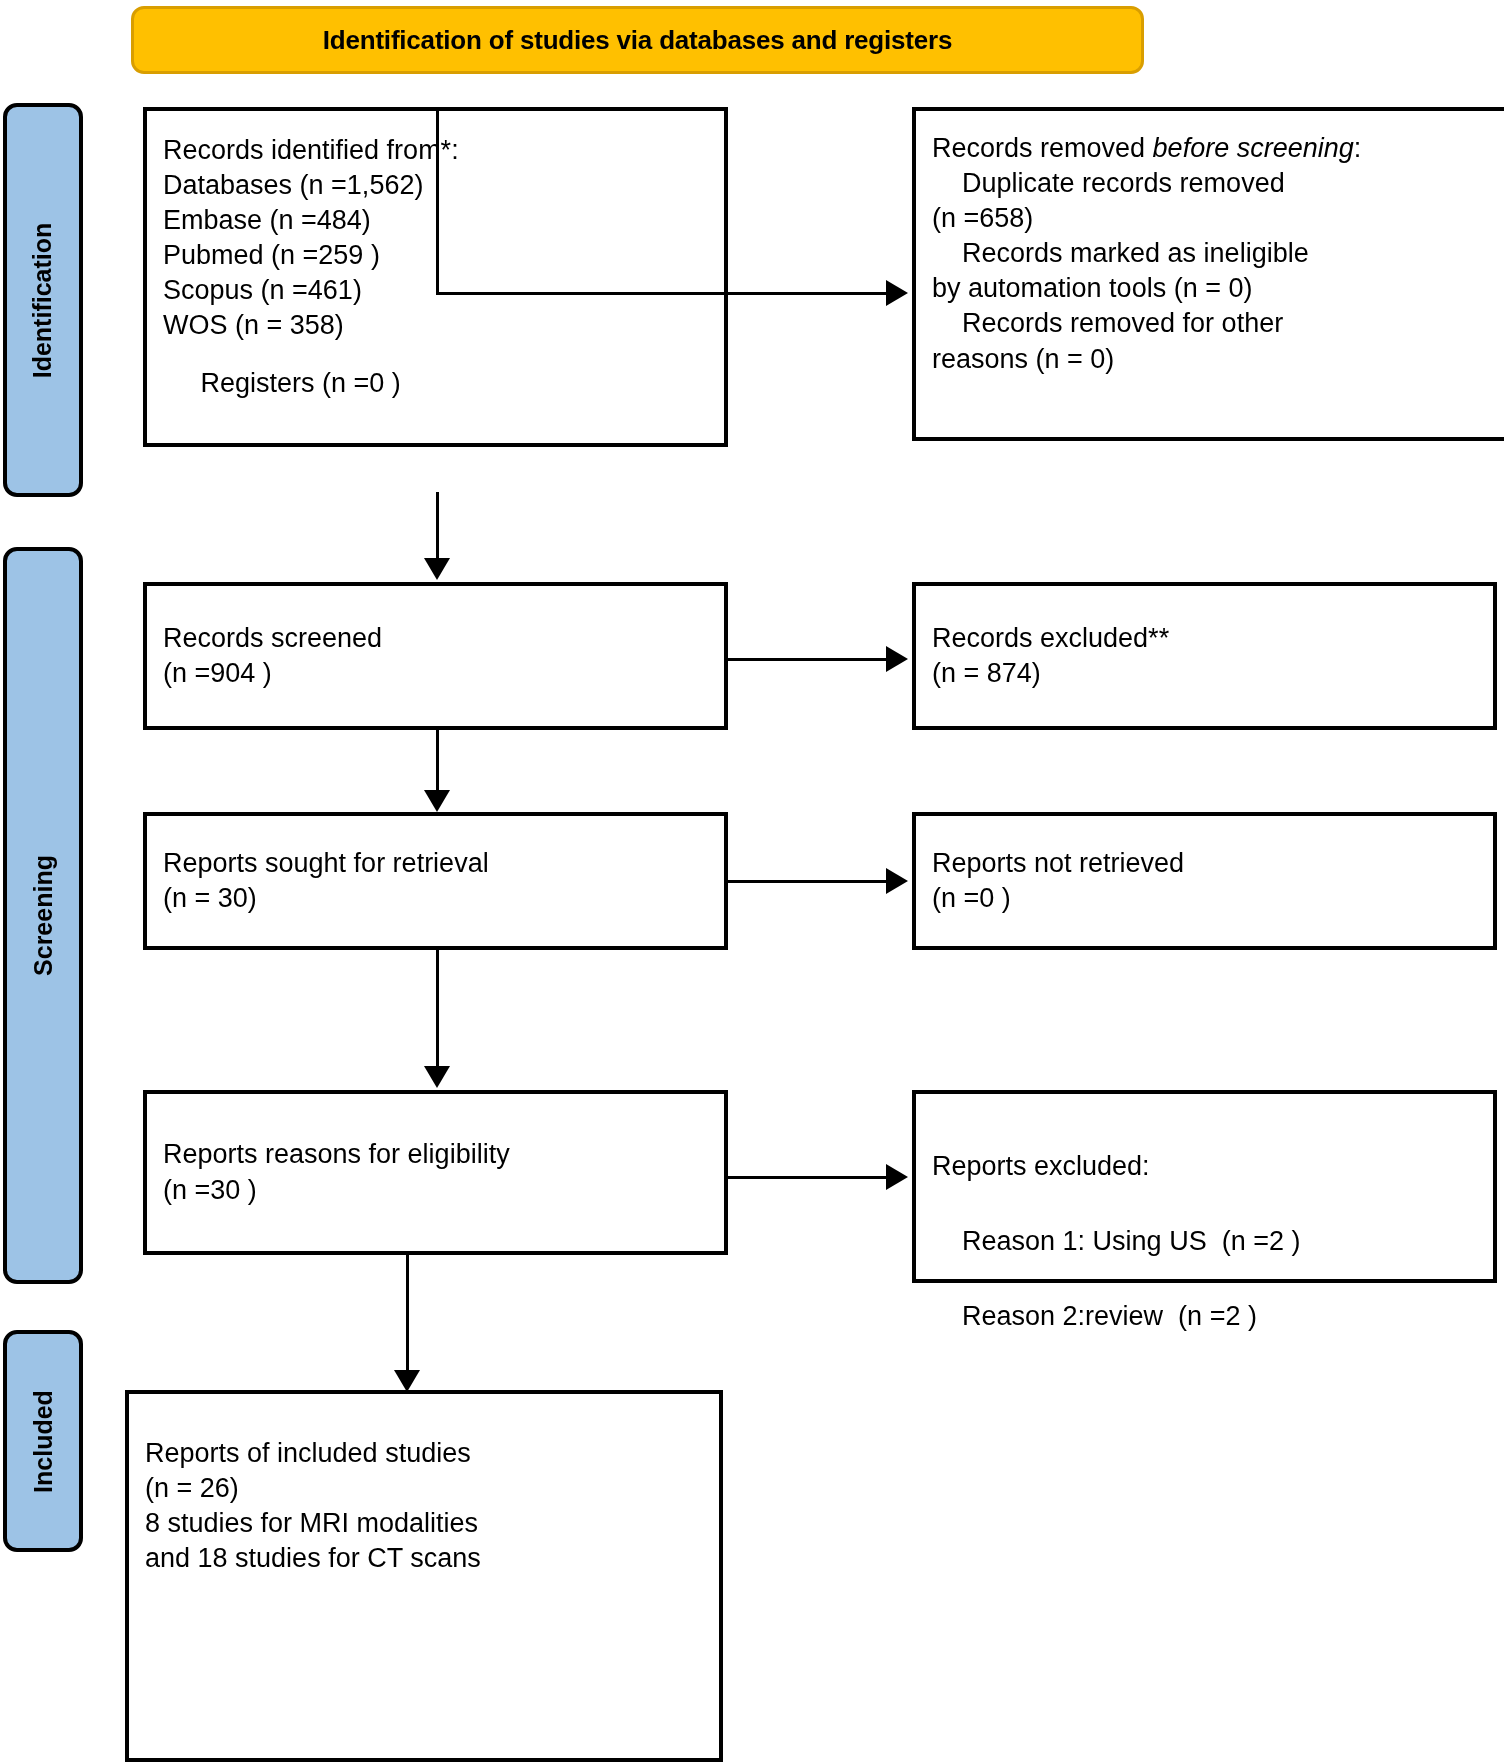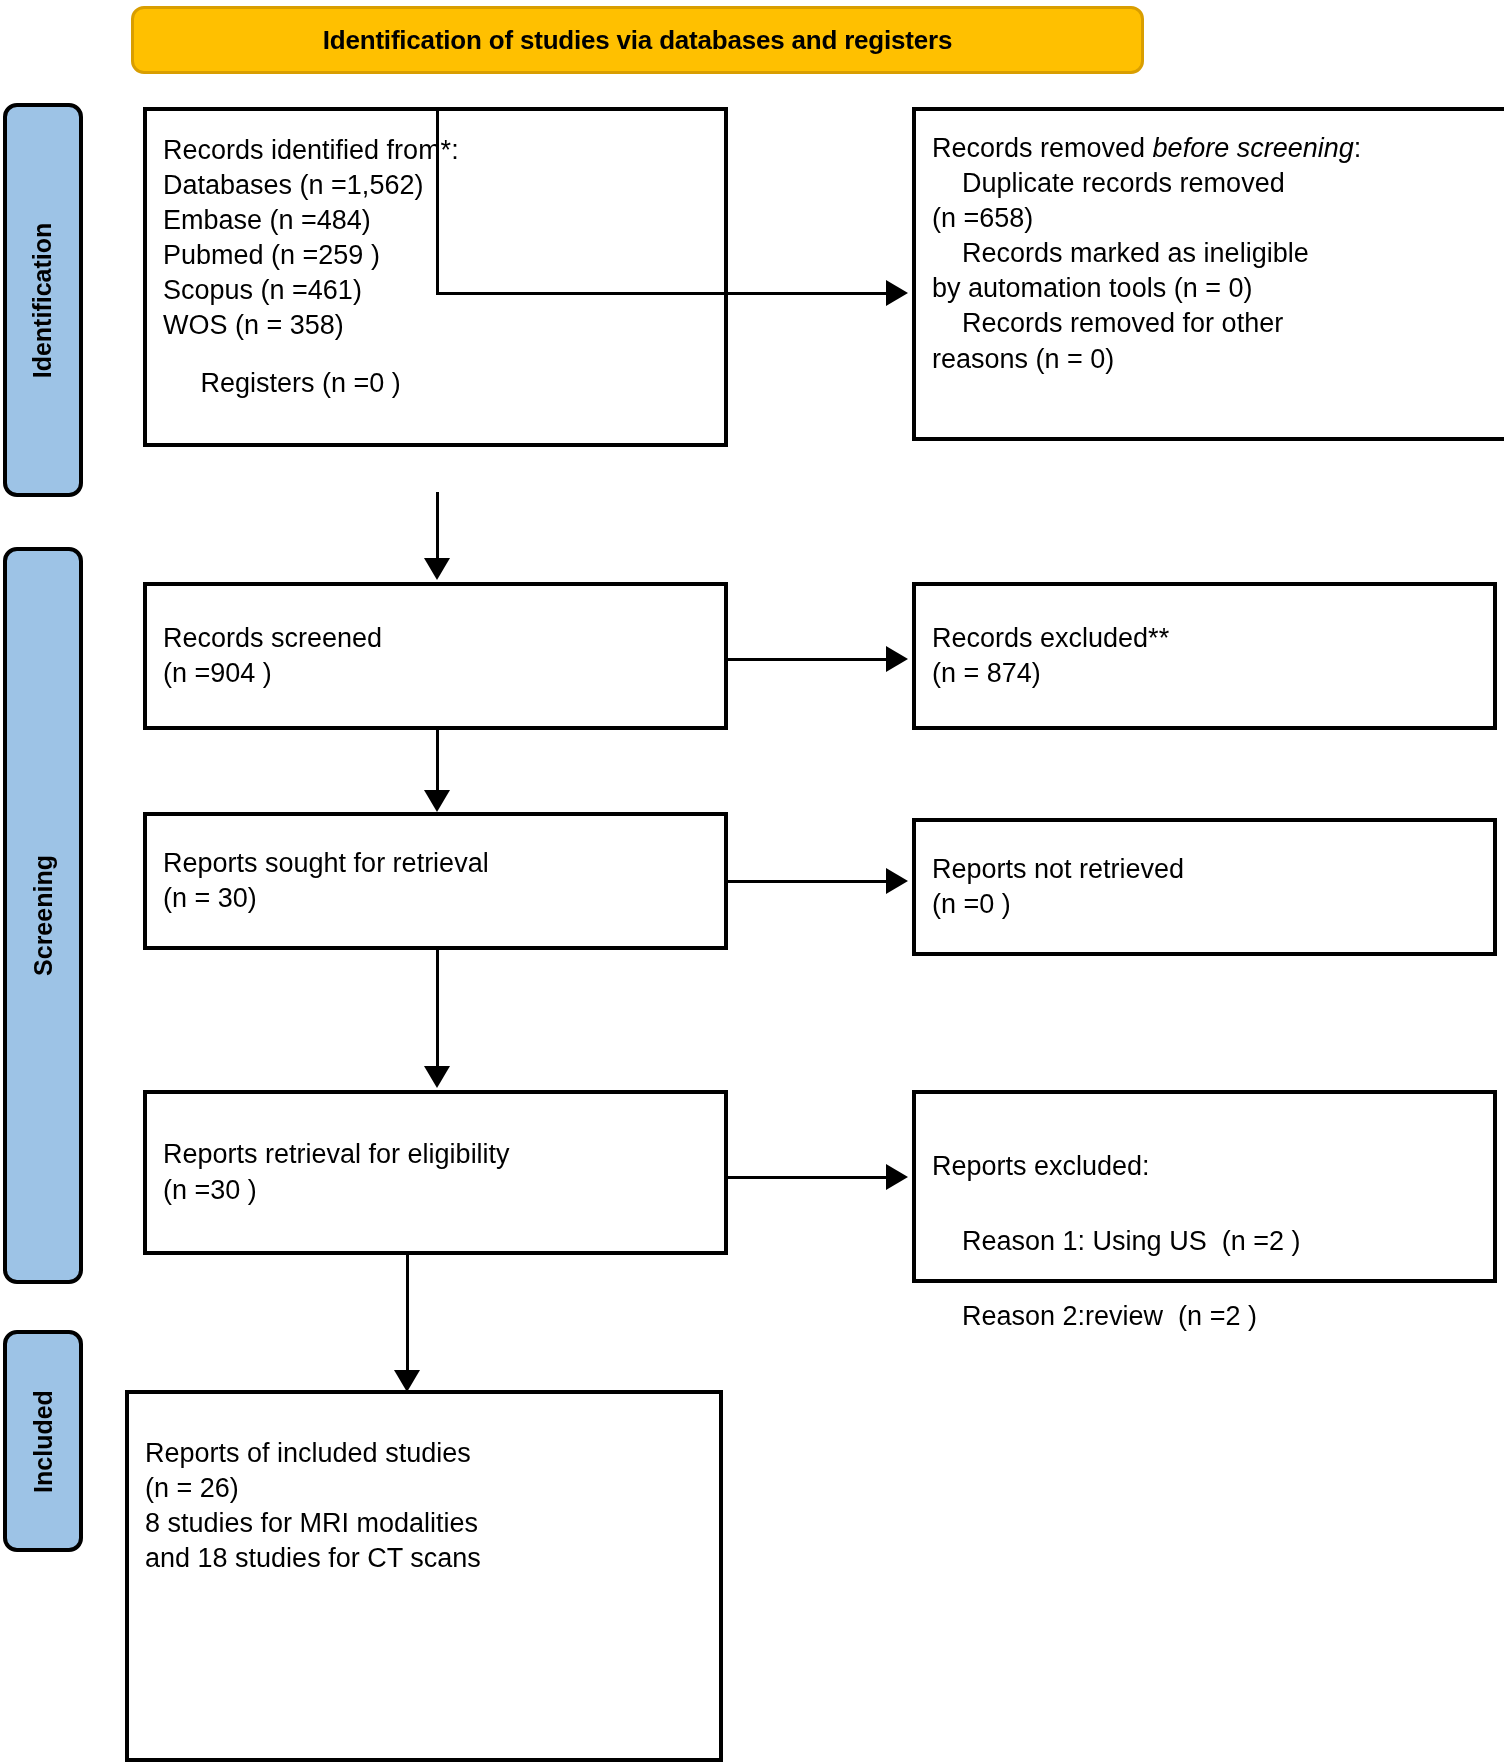--- a/index.html
+++ b/index.html
@@ -175,33 +175,33 @@
   <div class="arrow-right" style="left:886px; top:646px;"></div>
 
   <div class="vline" style="left:436px; top:730px; height:62px;"></div>
   <div class="arrow-down" style="left:424px; top:790px;"></div>
 
   <div class="box" style="left:143px; top:812px; width:585px; height:138px;">
     <div class="box-text">Reports sought for retrieval</div>
     <div class="box-text">(n = 30)</div>
   </div>
 
-  <div class="box" style="left:912px; top:812px; width:585px; height:138px;margin-top:6px;">
+  <div class="box" style="left:912px; top:812px; width:585px; height:138px;">
     <div class="box-text">Reports not retrieved</div>
     <div class="box-text">(n =0 )</div>
   </div>
 
   <div class="hline" style="left:728px; top:880px; width:160px;"></div>
   <div class="arrow-right" style="left:886px; top:868px;"></div>
 
   <div class="vline" style="left:436px; top:950px; height:118px;"></div>
   <div class="arrow-down" style="left:424px; top:1066px;"></div>
 
   <div class="box" style="left:143px; top:1090px; width:585px; height:165px;">
-    <div class="box-text">Reports retrieval for eligibility</div>
+    <div class="box-text">Reports reasons for eligibility</div>
     <div class="box-text">(n =30 )</div>
   </div>
 
   <div class="box box-top" style="left:912px; top:1090px; width:585px; height:193px; padding-top:55px;gap:40px;">
     <div class="box-text">Reports excluded:</div>
     <div class="box-text">    Reason 1: Using US  (n =2 )</div>
     <div class="box-text">    Reason 2:review  (n =2 )</div>
   </div>
 
   <div class="hline" style="left:728px; top:1176px; width:160px;"></div>

